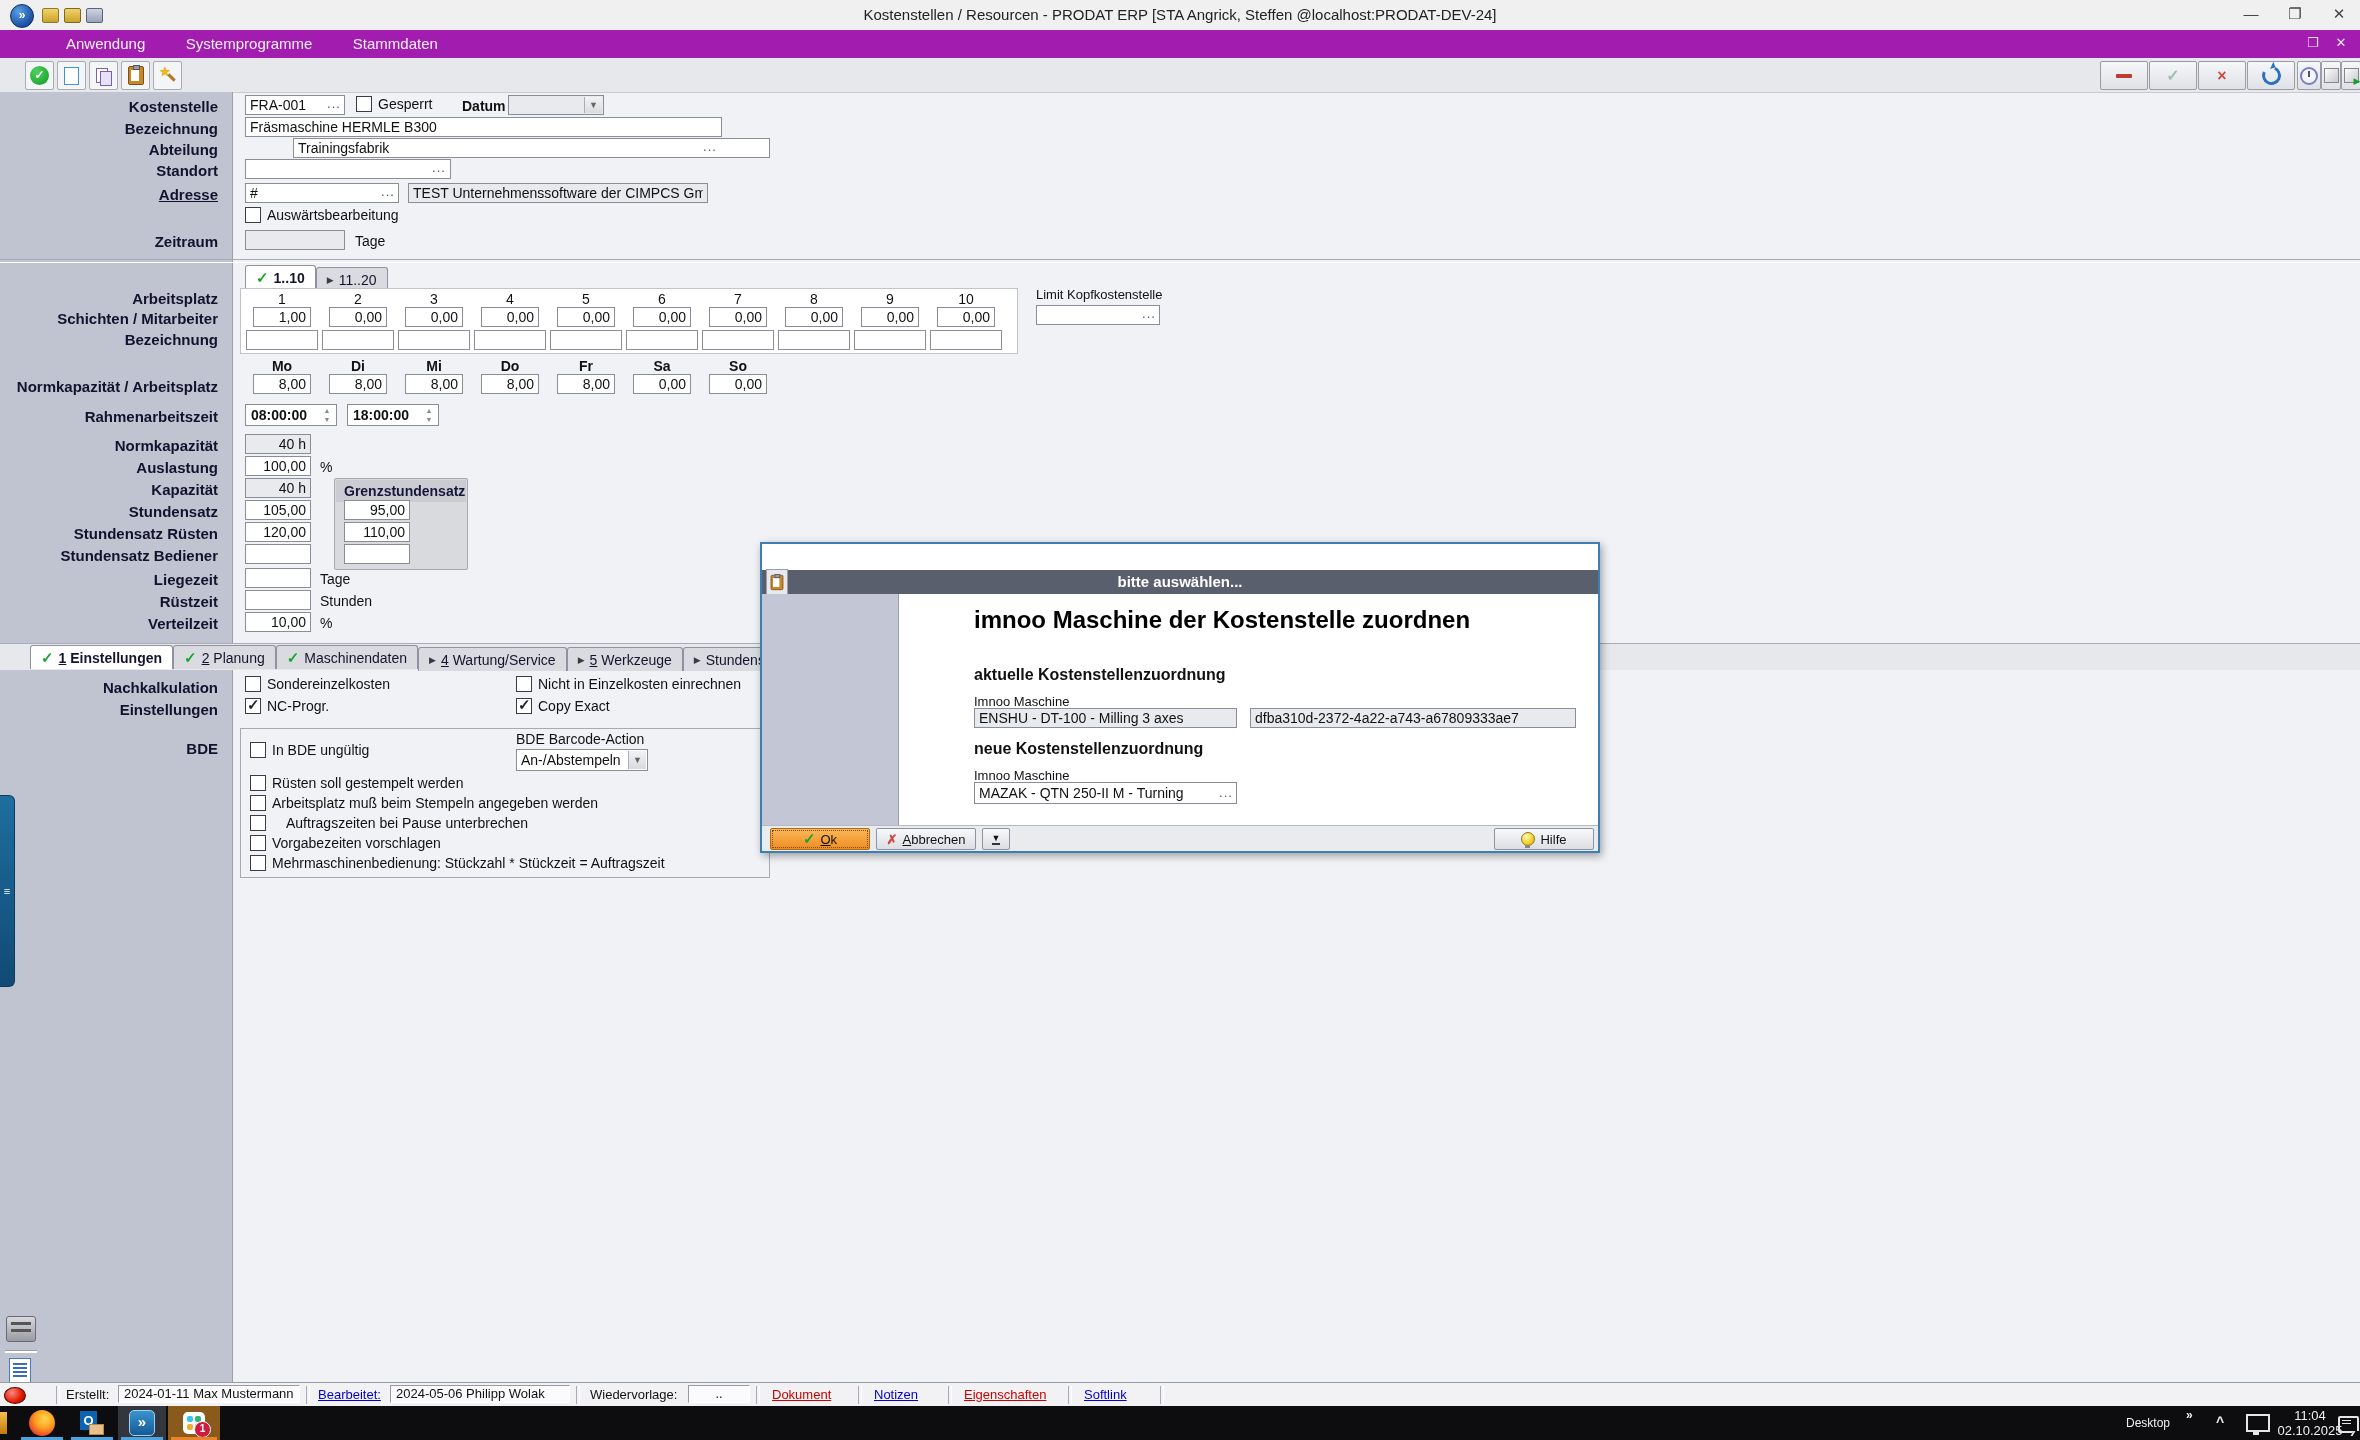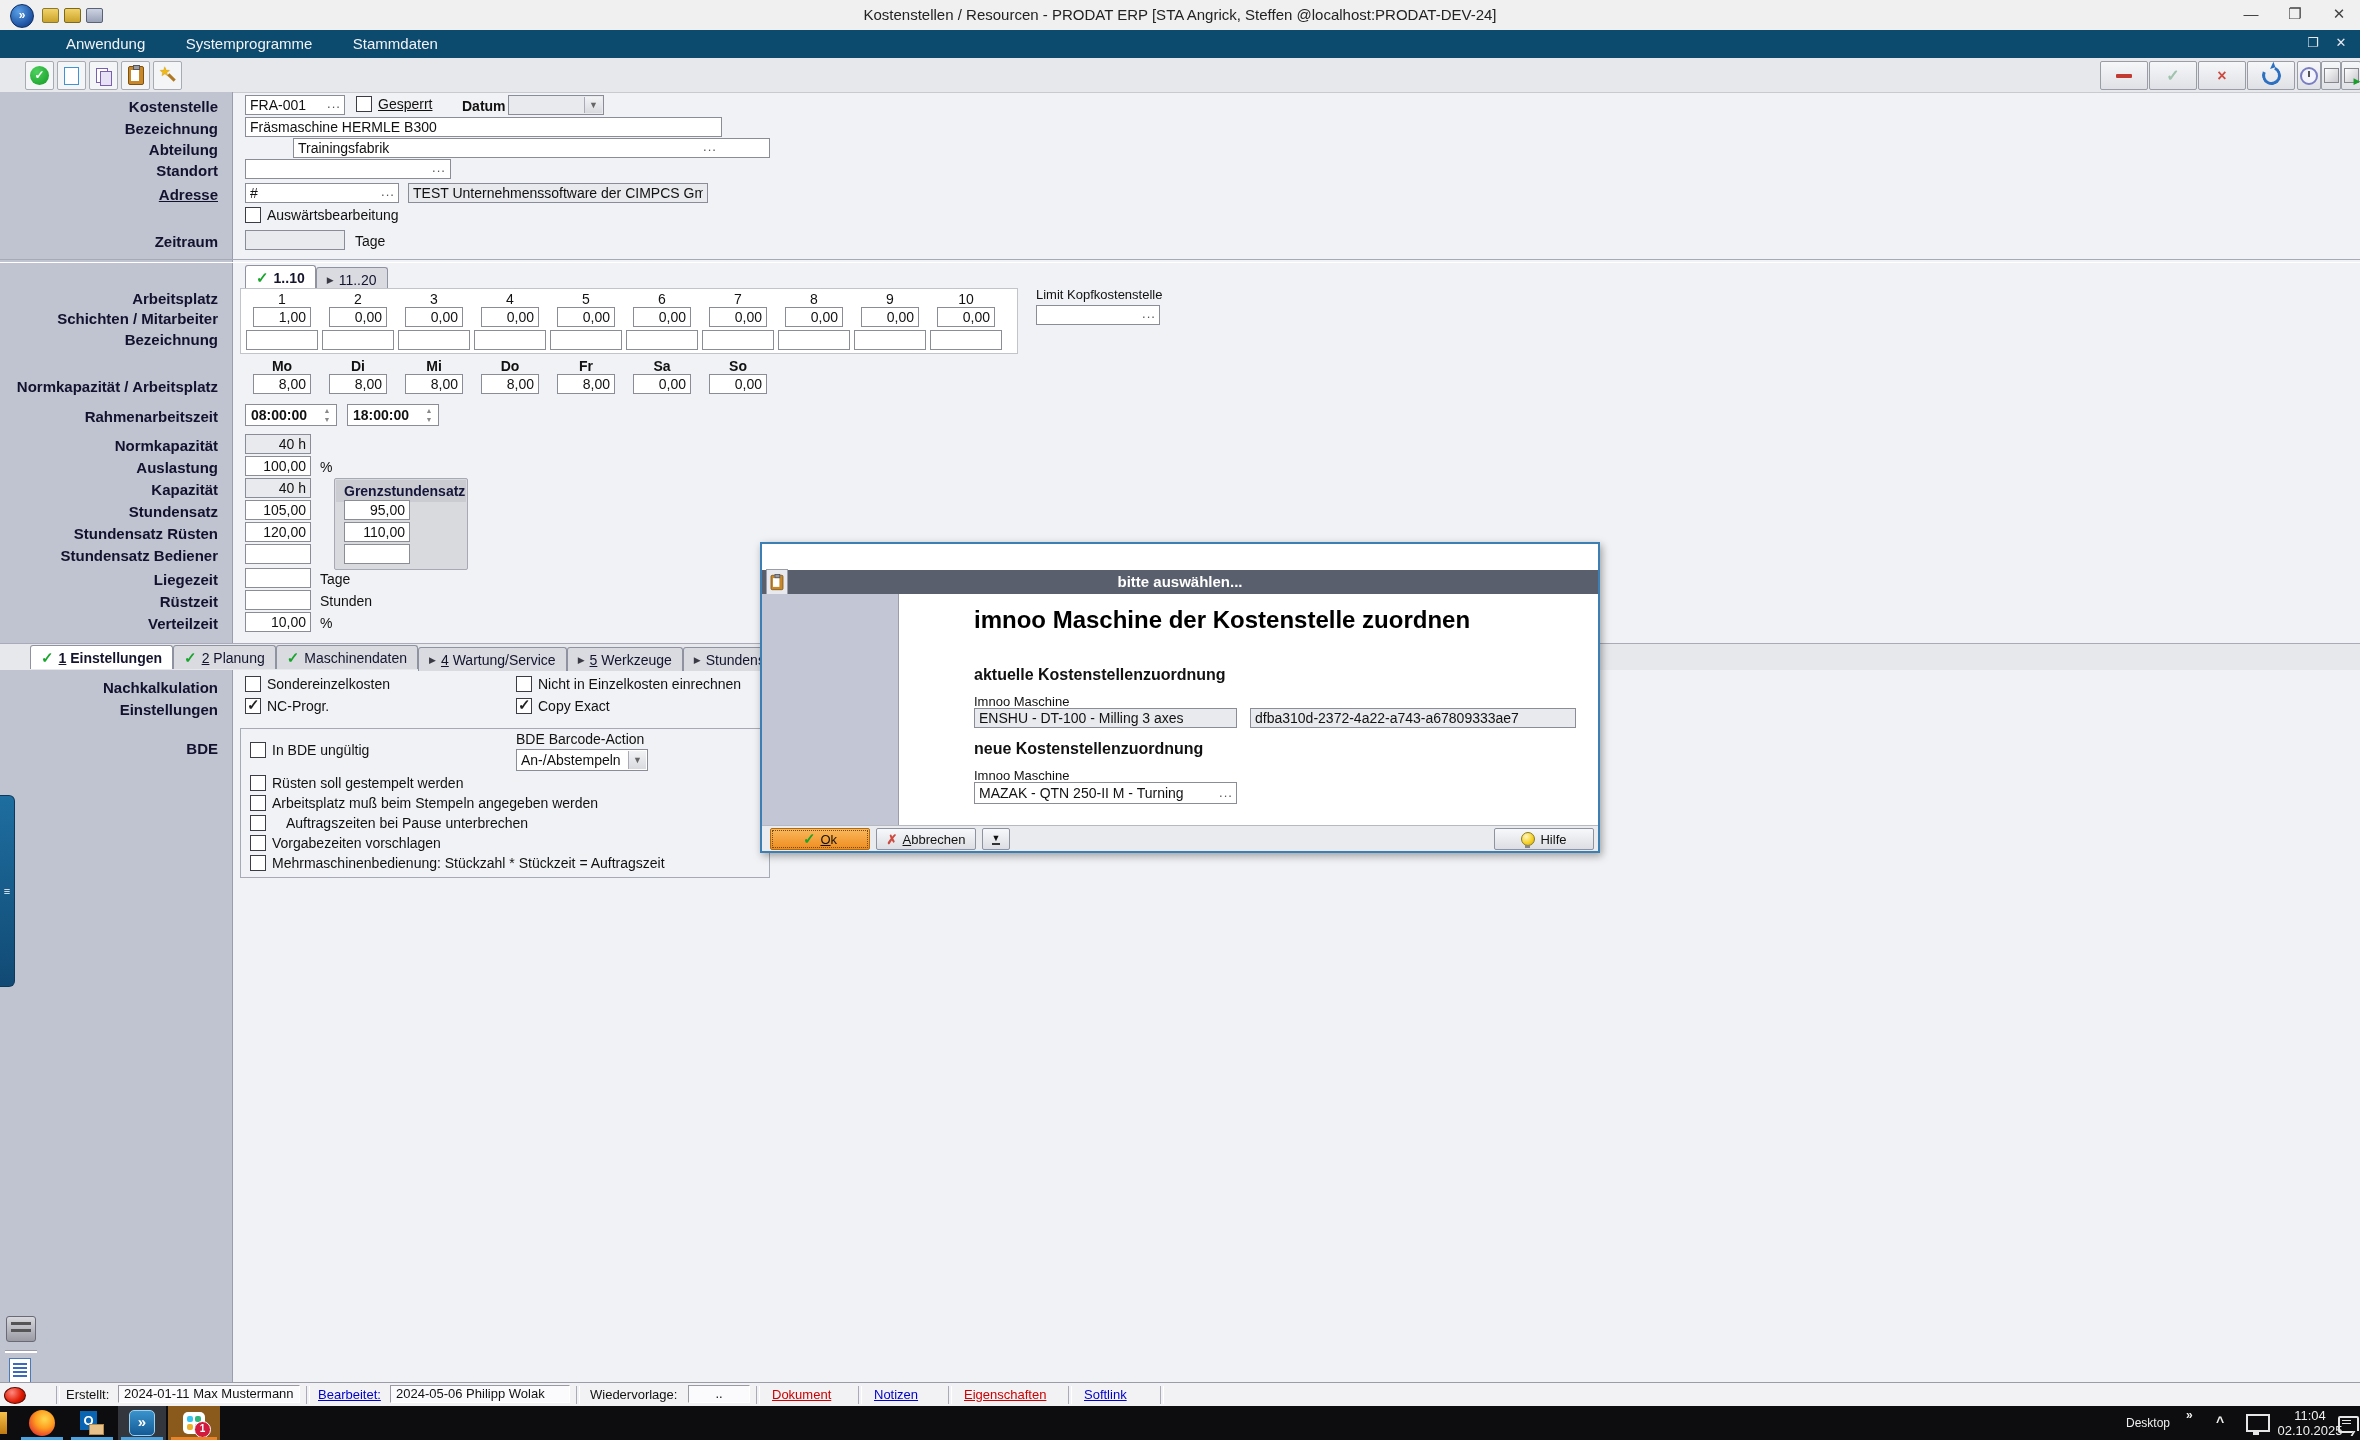--- a/index.html
+++ b/index.html
@@ -6,21 +6,21 @@
   #app{position:relative;width:2360px;height:1440px;background:#f1f2f5;overflow:hidden;
        font-family:"Liberation Sans",sans-serif;color:#111;}
   .abs{position:absolute;}
   
   .titlebar{position:absolute;left:0;top:0;width:2360px;height:30px;background:#f0f0f0;
             border-bottom:1px solid #d0d0d0;}
   .title-text{position:absolute;left:0;top:0;width:2360px;height:30px;line-height:30px;
               text-align:center;font-size:15px;color:#222;}
   .win-ctl{position:absolute;top:0;width:42px;height:30px;line-height:28px;text-align:center;
            font-size:15px;color:#444;}
-  .menubar{position:absolute;left:0;top:30px;width:2360px;height:28px;background:#0c4a6e;}
+  .menubar{position:absolute;left:0;top:30px;width:2360px;height:28px;background:#a21caf;}
   .menu-item{display:inline-block;height:28px;line-height:28px;color:#f2f3f6;font-size:15px;
              padding:0 18px;}
   .menubar .mdi-ctl{position:absolute;top:0;width:26px;height:28px;line-height:26px;text-align:center;
                     color:#e8e9ee;font-size:13px;}
   .toolbar{position:absolute;left:0;top:58px;width:2360px;height:34px;background:#e6e8ec;
            border-bottom:1px solid #c8cad0;}
   .tbtn{position:absolute;top:3px;width:27px;height:27px;background:#f4f5f7;border:1px solid #a8aab4;
         border-radius:2px;display:flex;align-items:center;justify-content:center;}
   .headerbar{position:absolute;left:352px;top:60px;width:1742px;height:29px;background:#5a5f6d;
              border:1px solid #3e4250;color:#fff;font-size:17px;font-weight:bold;
@@ -217,21 +217,21 @@
         <span class="ic-cube green"></span>
       </div>
   </div>
 
   <div class="label-col"></div>
   <div class="groove" style="left:0;top:259px;width:2360px;"></div>
 
   <div class="lbl" style="top:98px;">Kostenstelle</div>
   <input class="inp" style="left: 245px; top: 95px; width: 100px;" value="FRA-001">
   <span class="dots" style="left:326px;top:98px;"></span>
-  <div class="cbrow" style="left:356px;top:96px;text-decoration:underline;">
+  <div class="cbrow" style="left:356px;top:96px;">
     <span class="cb"></span>
     <span>Gesperrt</span>
   </div>
   <span class="smalllbl" style="left:462px;top:98px;font-weight:bold;">Datum</span>
   <div class="inp ro" style="left:508px;top:95px;width:96px;">
       <span class="ddbtn"></span>
     </div>
 
   <div class="lbl" style="top:120px;">Bezeichnung</div>
   <input class="inp" style="left: 245px; top: 117px; width: 477px;" value="Fräsmaschine HERMLE B300">

